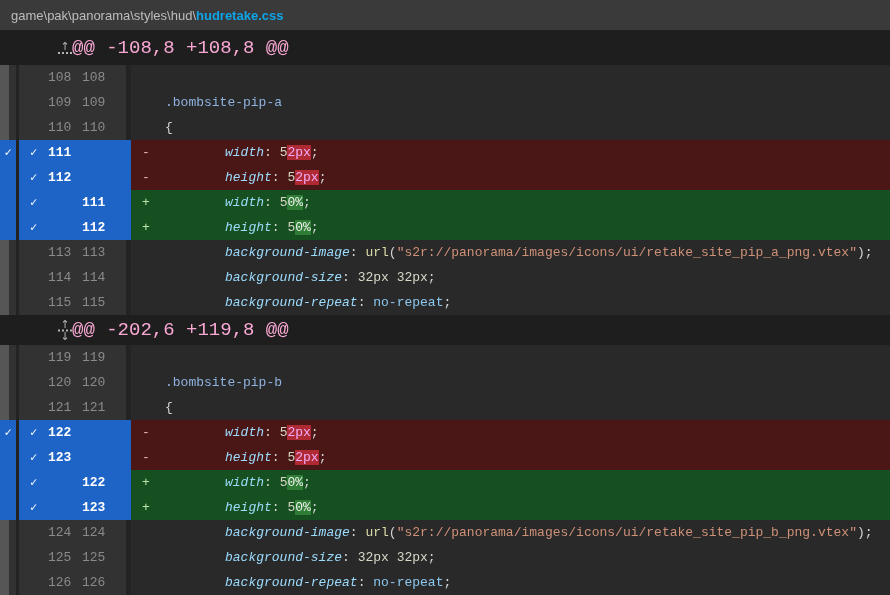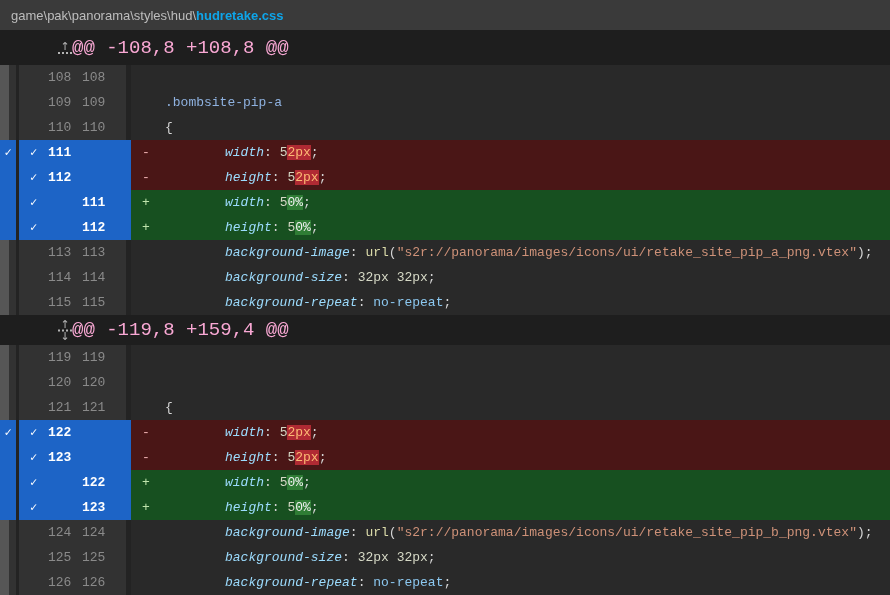--- a/index.html
+++ b/index.html
@@ -53,21 +53,21 @@
   .handle .hcheck { position:relative; z-index:2; color:#fff; font-size:12px; }
 
   
   .seg-sel  { color:#8fb2e0; }
   .seg-prop { color:#9cdcfe;font-style:italic; }
   .seg-pun  { color:#d4d4d4; }
   .seg-num  { color:#d6d9c6; }
   .seg-fn   { color:#dcdcaa; }
   .seg-str  { color:#ce9178; }
   .seg-kw   { color:#8cc8f0;text-align:right; }
-  .row.d .seg-hl { background:var(--delhl); color:#fdba74; }
+  .row.d .seg-hl { background:var(--delhl); color:#f0abfc; }
   .row.a .seg-hl { background:var(--addhl); color:#f2f2f2; }
 </style>
 </head>
 <body>
 
 <div class="topbar">
   <span>game\pak\panorama\styles\hud\</span>
     <span class="fname">hudretake.css</span>
 </div>
 
@@ -190,21 +190,21 @@
       <div class="newnum">115</div>
       <div class="gap2"></div>
       <div class="code"><span class="marker"></span><span style="padding-left: 60px;"><span class="seg-prop">background-repeat</span><span class="seg-pun">: </span><span class="seg-kw">no-repeat</span><span class="seg-pun">;</span></span></div>
     </div>
     <div class="hunk-header" style="height: 30px;">
       <div class="expand-icon">
         <span class="arr">↑</span>
         <span class="dots"></span>
         <span class="arr">↓</span>
       </div>
-      <span class="hh-label">@@ -119,8 +159,4 @@</span>
+      <span class="hh-label">@@ -202,6 +119,8 @@</span>
     </div>
     <div class="row c">
       <div class="handle">
         <div class="bar"></div>
       </div>
       <div class="gap1"></div>
       <div class="check"></div>
       <div class="oldnum">119</div>
       <div class="newnum">119</div>
       <div class="gap2"></div>
@@ -212,20 +212,21 @@
     </div>
     <div class="row c">
       <div class="handle">
         <div class="bar"></div>
       </div>
       <div class="gap1"></div>
       <div class="check"></div>
       <div class="oldnum">120</div>
       <div class="newnum">120</div>
       <div class="gap2"></div>
+      <div class="code"><span class="marker"></span><span style="padding-left: 0px;"><span class="seg-sel">.bombsite-pip-b</span></span></div>
     </div>
     <div class="row c">
       <div class="handle">
         <div class="bar"></div>
       </div>
       <div class="gap1"></div>
       <div class="check"></div>
       <div class="oldnum">121</div>
       <div class="newnum">121</div>
       <div class="gap2"></div>

